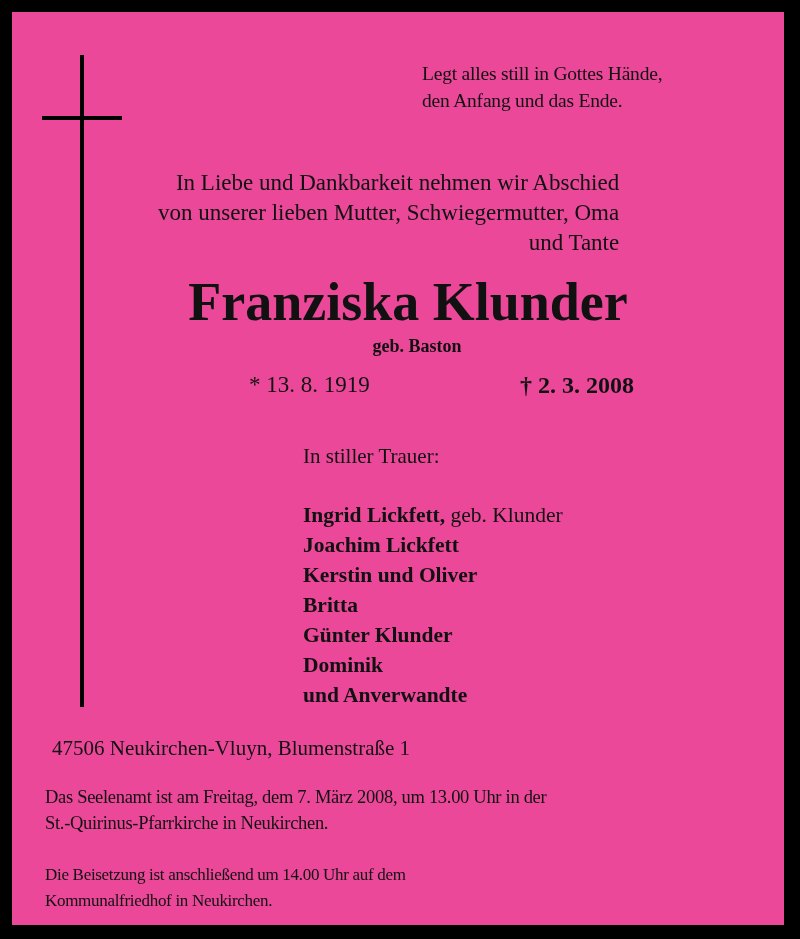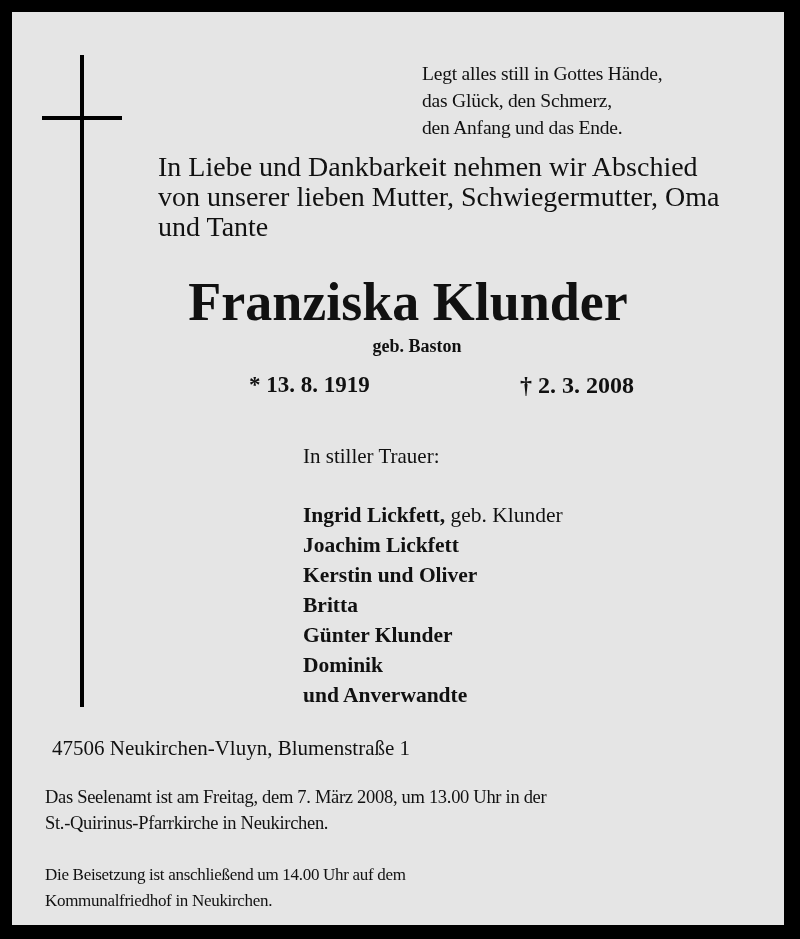--- a/index.html
+++ b/index.html
@@ -1,43 +1,42 @@
 <!DOCTYPE html>
 <html><head>
 <meta charset="utf-8">
 <style>
   html, body { margin:0; padding:0; }
   body { width:800px; height:939px; background:#000; position:relative; overflow:hidden;
          font-family:"Liberation Serif","DejaVu Serif",serif; color:#111; }
-  .card { position:absolute; left:12px; top:12px; width:772px; height:913px; background:#e5e5e5; }
+  .card { position:absolute; left:12px; top:12px; width:772px; height:913px; background:#ec4899; }
   .cross-v { position:absolute; left:68px; top:43px; width:4px; height:652px; background:#000; }
   .cross-h { position:absolute; left:30px; top:104px; width:80px; height:4px; background:#000; }
   .poem { position:absolute; left:410px; top:48px; font-size:19.5px; line-height:27px; letter-spacing:-0.2px; }
-  .intro { position:absolute; left:146px; top:140px; font-size:28px; line-height:30px; }
+  .intro { position:absolute; left:146px; top:156px; font-size:23px; line-height:30px;text-align:right; }
   .name { position:absolute; left:0; width:674px; top:258px; text-align:center; font-weight:bold; font-size:54px; line-height:64px; padding-left:118px; box-sizing:border-box; }
   .nee { position:absolute; left:0; width:692px; top:324px; text-align:center; font-weight:bold; font-size:18px; padding-left:118px; box-sizing:border-box; }
-  .born { position:absolute; left:237px; top:360px; font-weight:bold; font-size:23px; }
+  .born { position:absolute; left:237px; top:360px; font-weight:normal; font-size:23px; }
   .died { position:absolute; left:508px; top:360px; font-weight:bold; font-size:24px; }
   .mourn-head { position:absolute; left:291px; top:432px; font-size:21px;font-family:Liberation Serif, serif; }
   .mourners { position:absolute; left:291px; top:488px; font-size:21.5px; line-height:30px; }
   .mourners .b { font-weight:bold; }
   .address { position:absolute; left:40px; top:724px; font-size:21px; }
   .service { position:absolute; left:33px; top:772px; font-size:18.5px; line-height:26px; letter-spacing:-0.3px; }
   .burial { position:absolute; left:33px; top:850px; font-size:17px; line-height:26px; letter-spacing:-0.3px; }
 </style>
 </head>
 <body>
 
 <div class="card">
   <div class="cross-v"></div>
   <div class="cross-h"></div>
 
   <div class="poem">
     <div>Legt alles still in Gottes Hände,</div>
-    <div>das Glück, den Schmerz,</div>
     <div>den Anfang und das Ende.</div>
   </div>
 
   <div class="intro">
     <div>In Liebe und Dankbarkeit nehmen wir Abschied</div>
     <div>von unserer lieben Mutter, Schwiegermutter, Oma</div>
     <div>und Tante</div>
   </div>
 
   <div class="name">Franziska Klunder</div>

